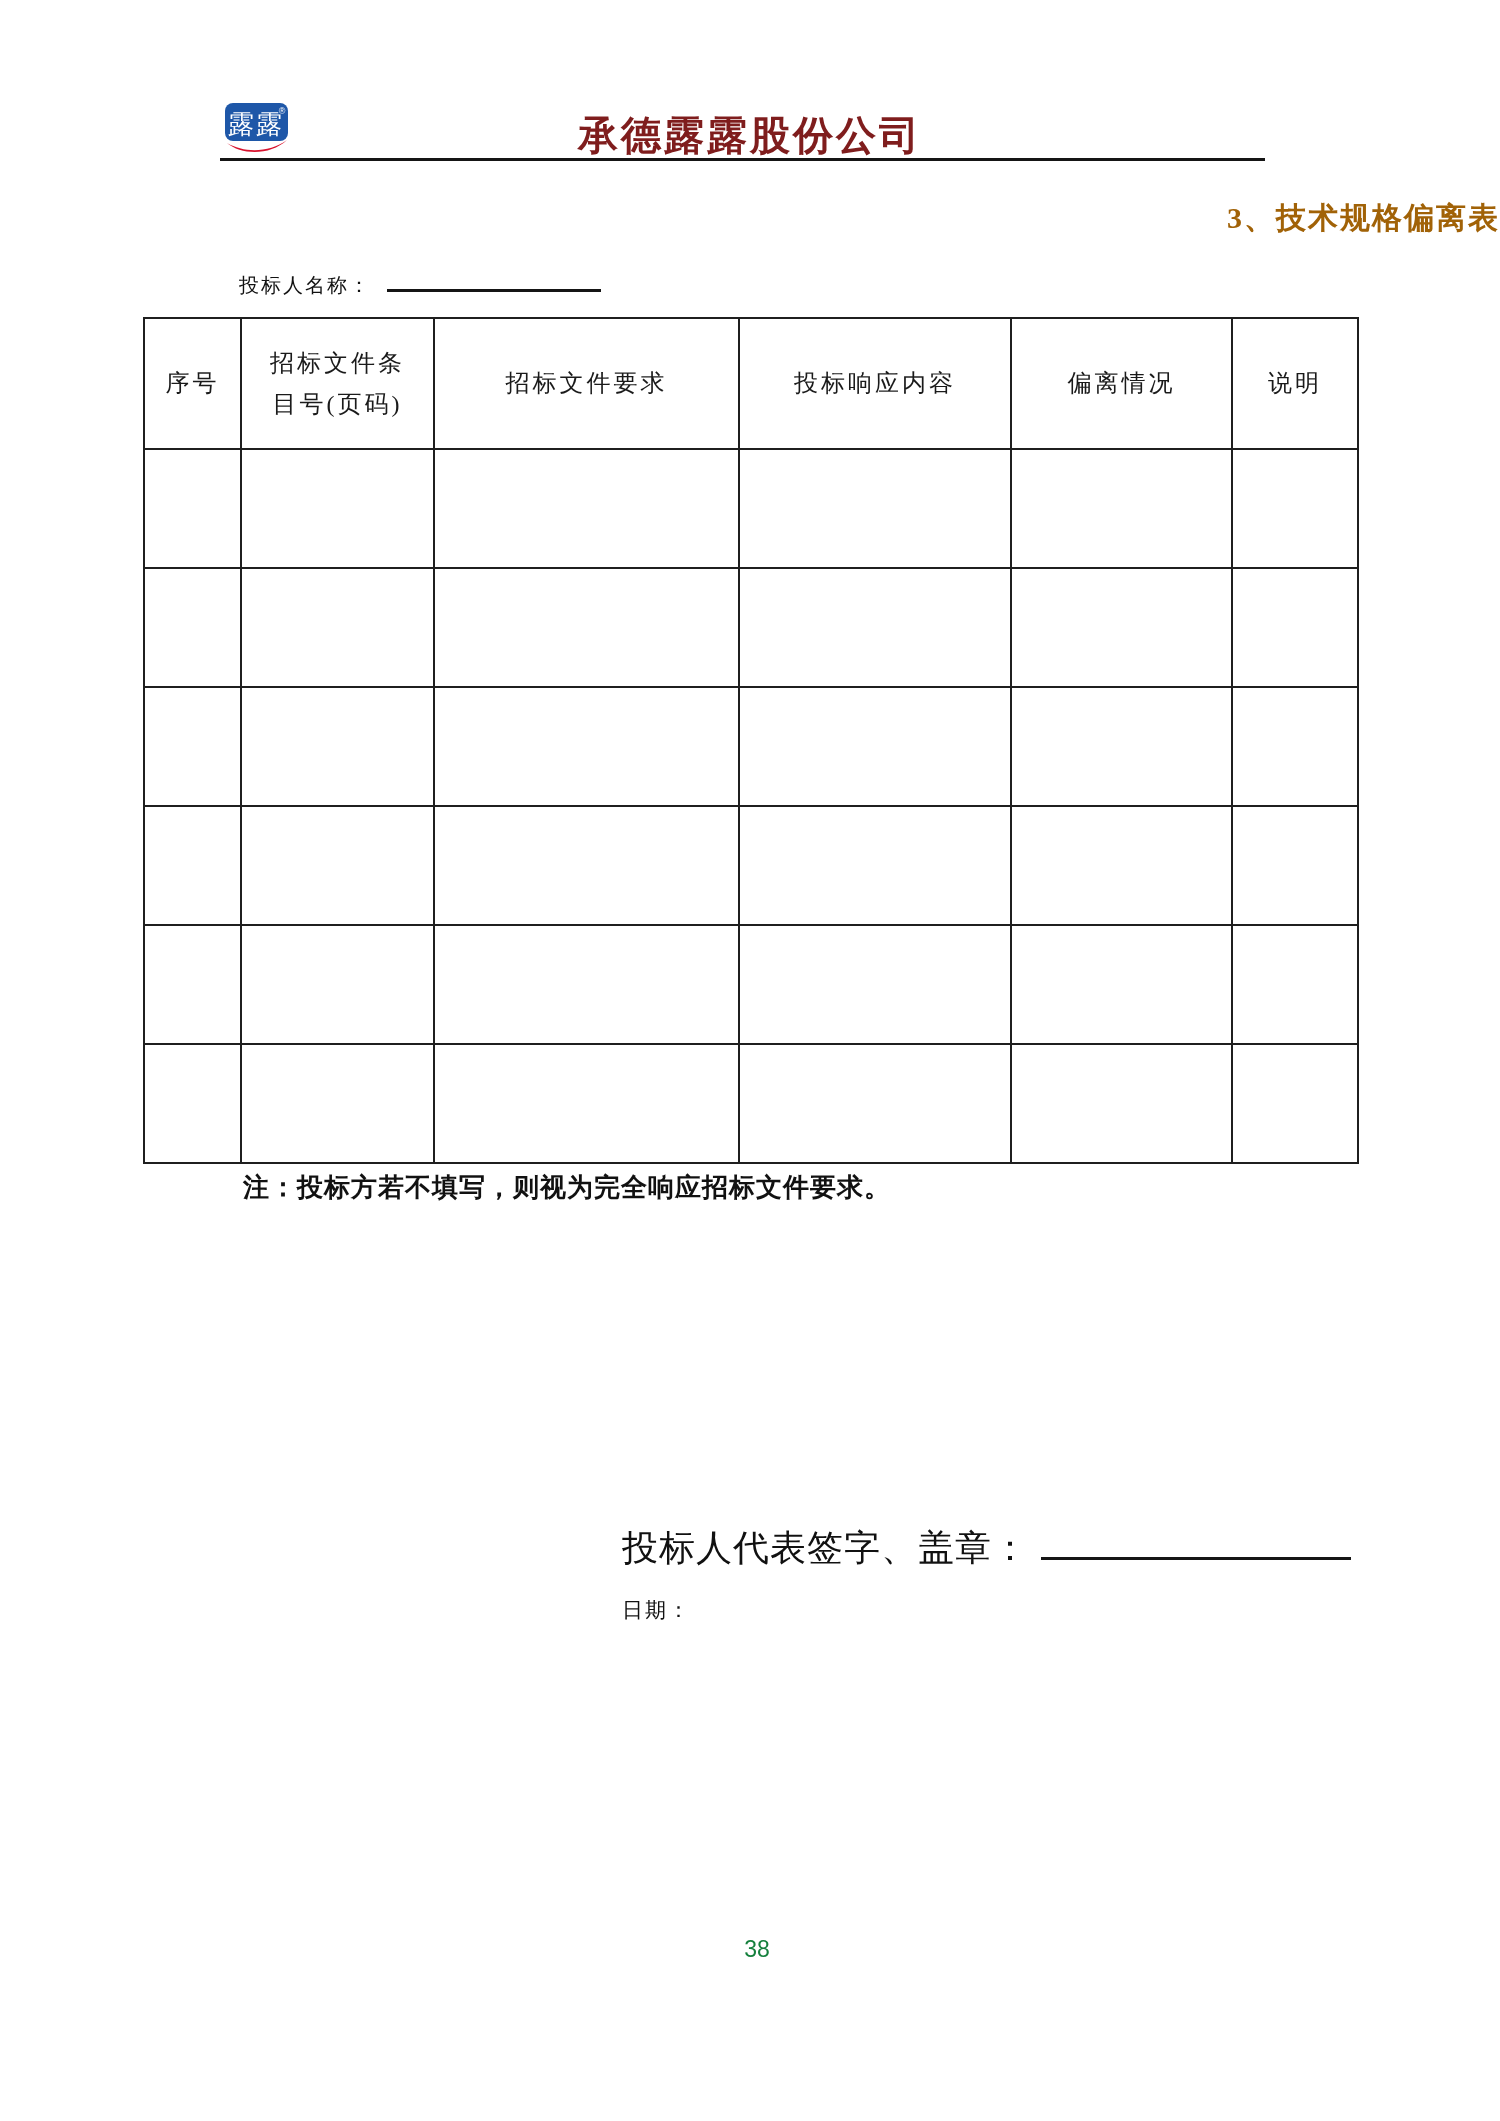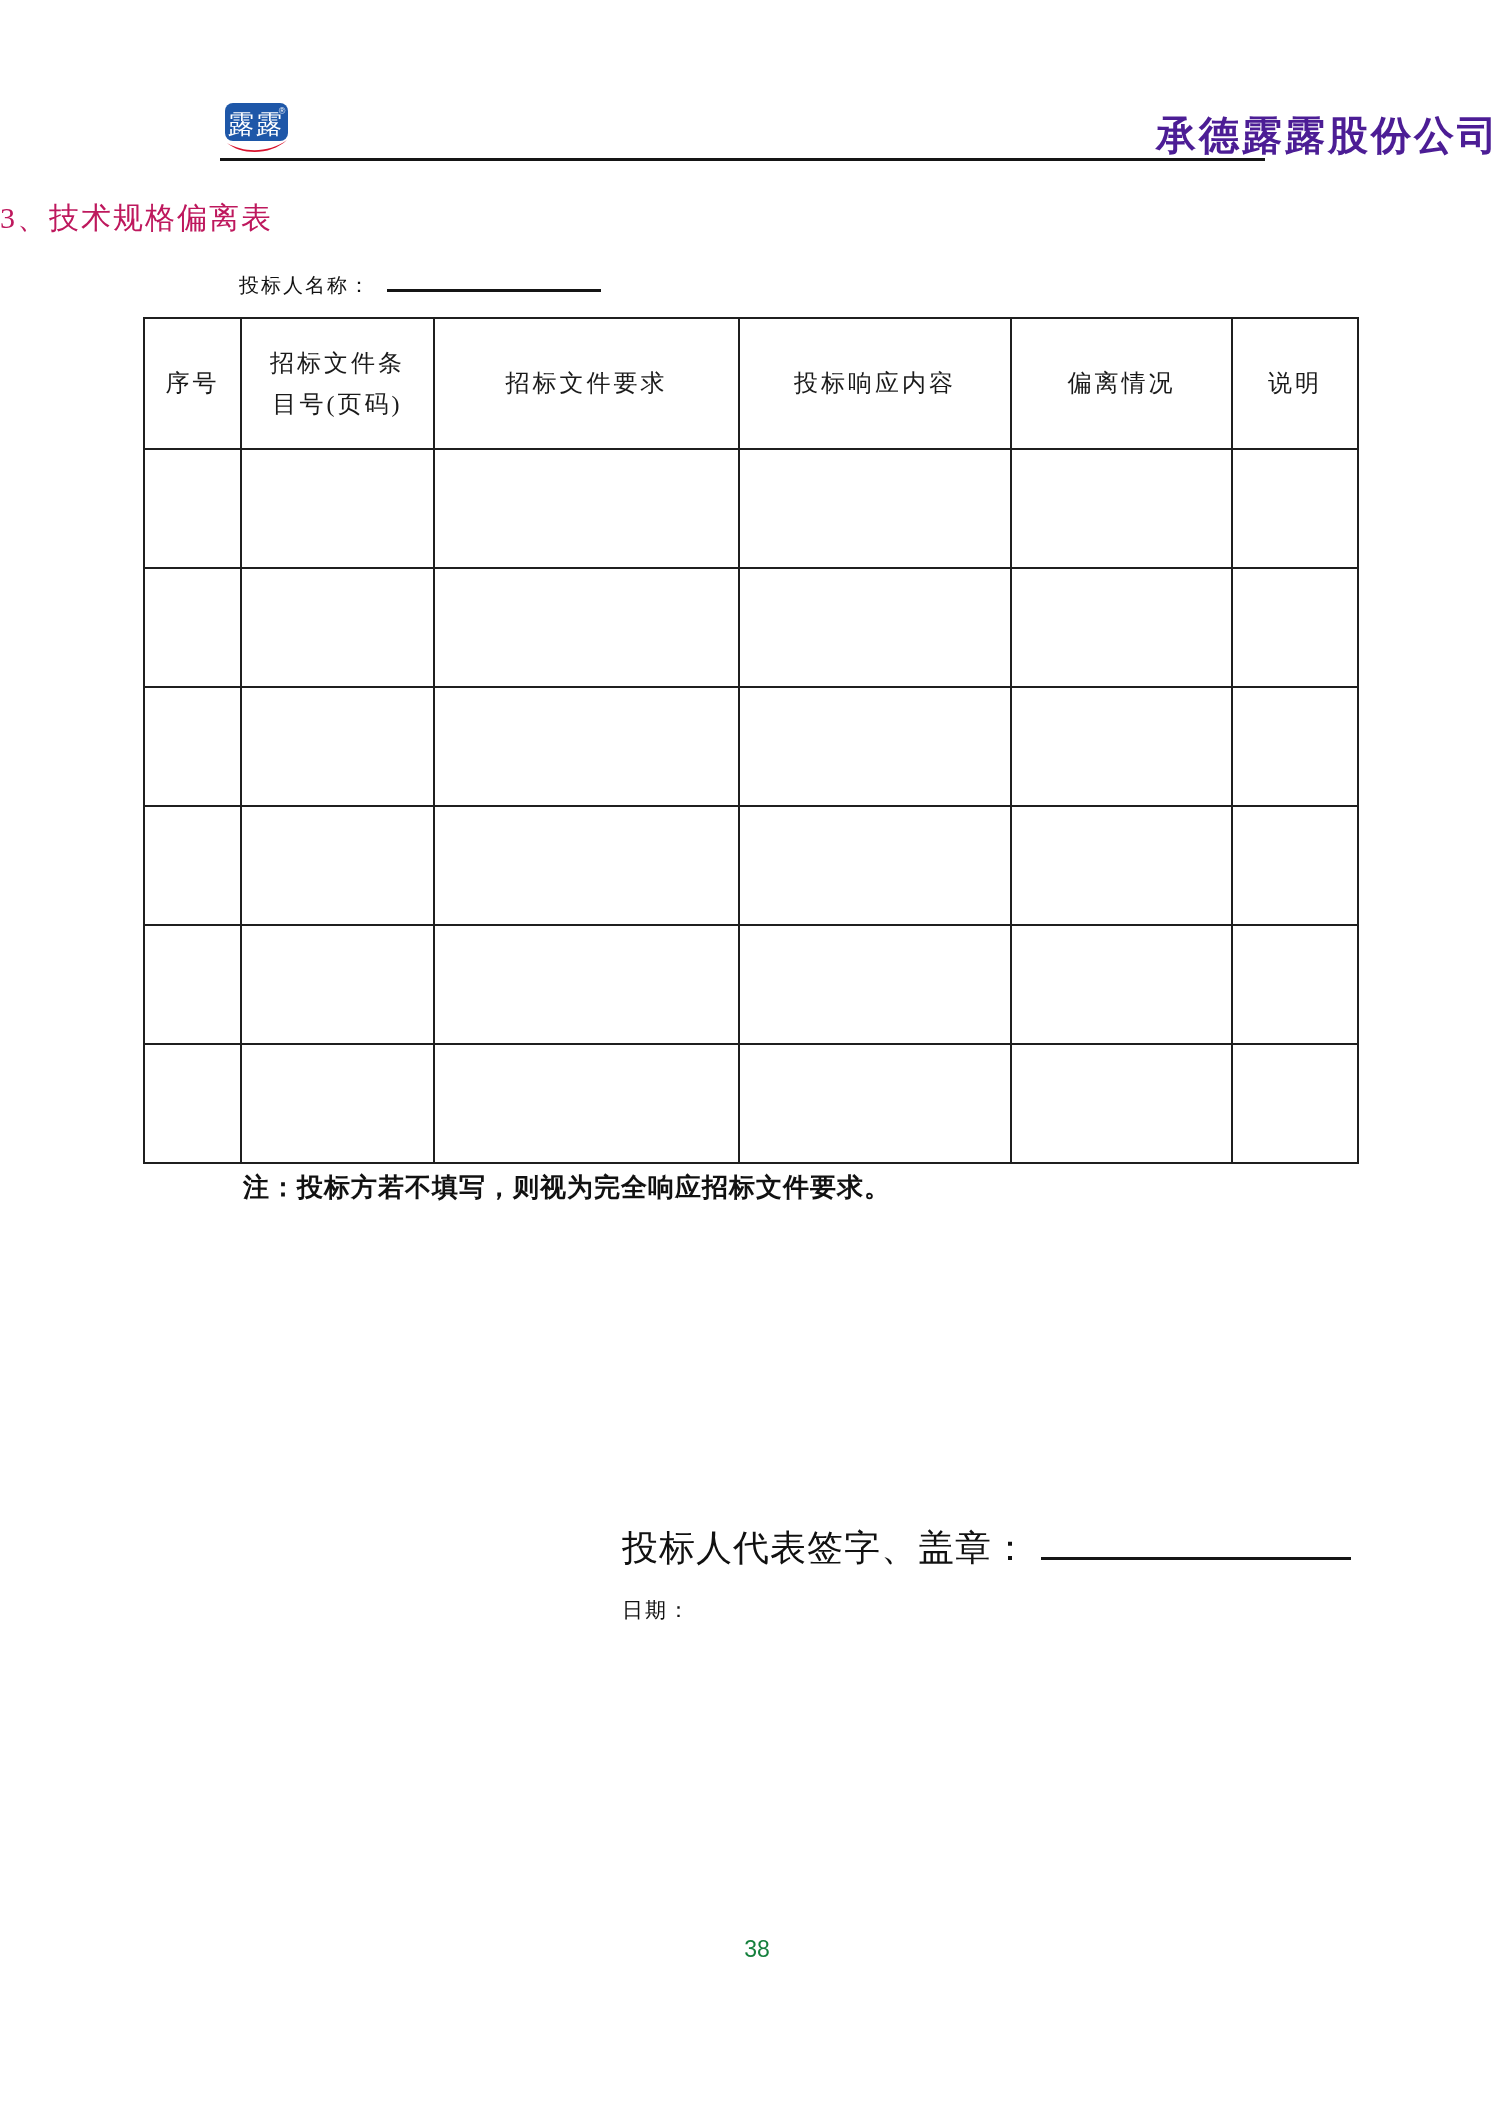--- a/index.html
+++ b/index.html
@@ -13,41 +13,41 @@
     overflow:hidden;
   }
 
   
   .logo {
     position:absolute; left:224px; top:102px;
     width:66px; height:54px;
   }
   .company-name {
     position:absolute; left:0; right:0; top:108px;
-    text-align:right;
+    text-align:center;
     font-family:"Liberation Sans","DejaVu Sans",sans-serif;
     font-weight:700;
     font-size:40px;
     letter-spacing:3px;
-    color:#4c1d95;
+    color:#7f1d1d;
   }
   .header-rule {
     position:absolute; left:220px; top:158px;
     width:1045px; height:3px;
     background:#151515;
   }
 
   
   .doc-title {
     position:absolute; left:0; right:0; top:198px;
-    text-align:left;
+    text-align:right;
     font-size:30px;
-    font-weight:400;
+    font-weight:700;
     letter-spacing:2px;
-    color:#be185d;
+    color:#a16207;
   }
 
   
   .bidder-line {
     position:absolute; left:239px; top:262px;
     font-size:20px;
     letter-spacing:2px;
     white-space:nowrap;
   }
   .blank-line {

